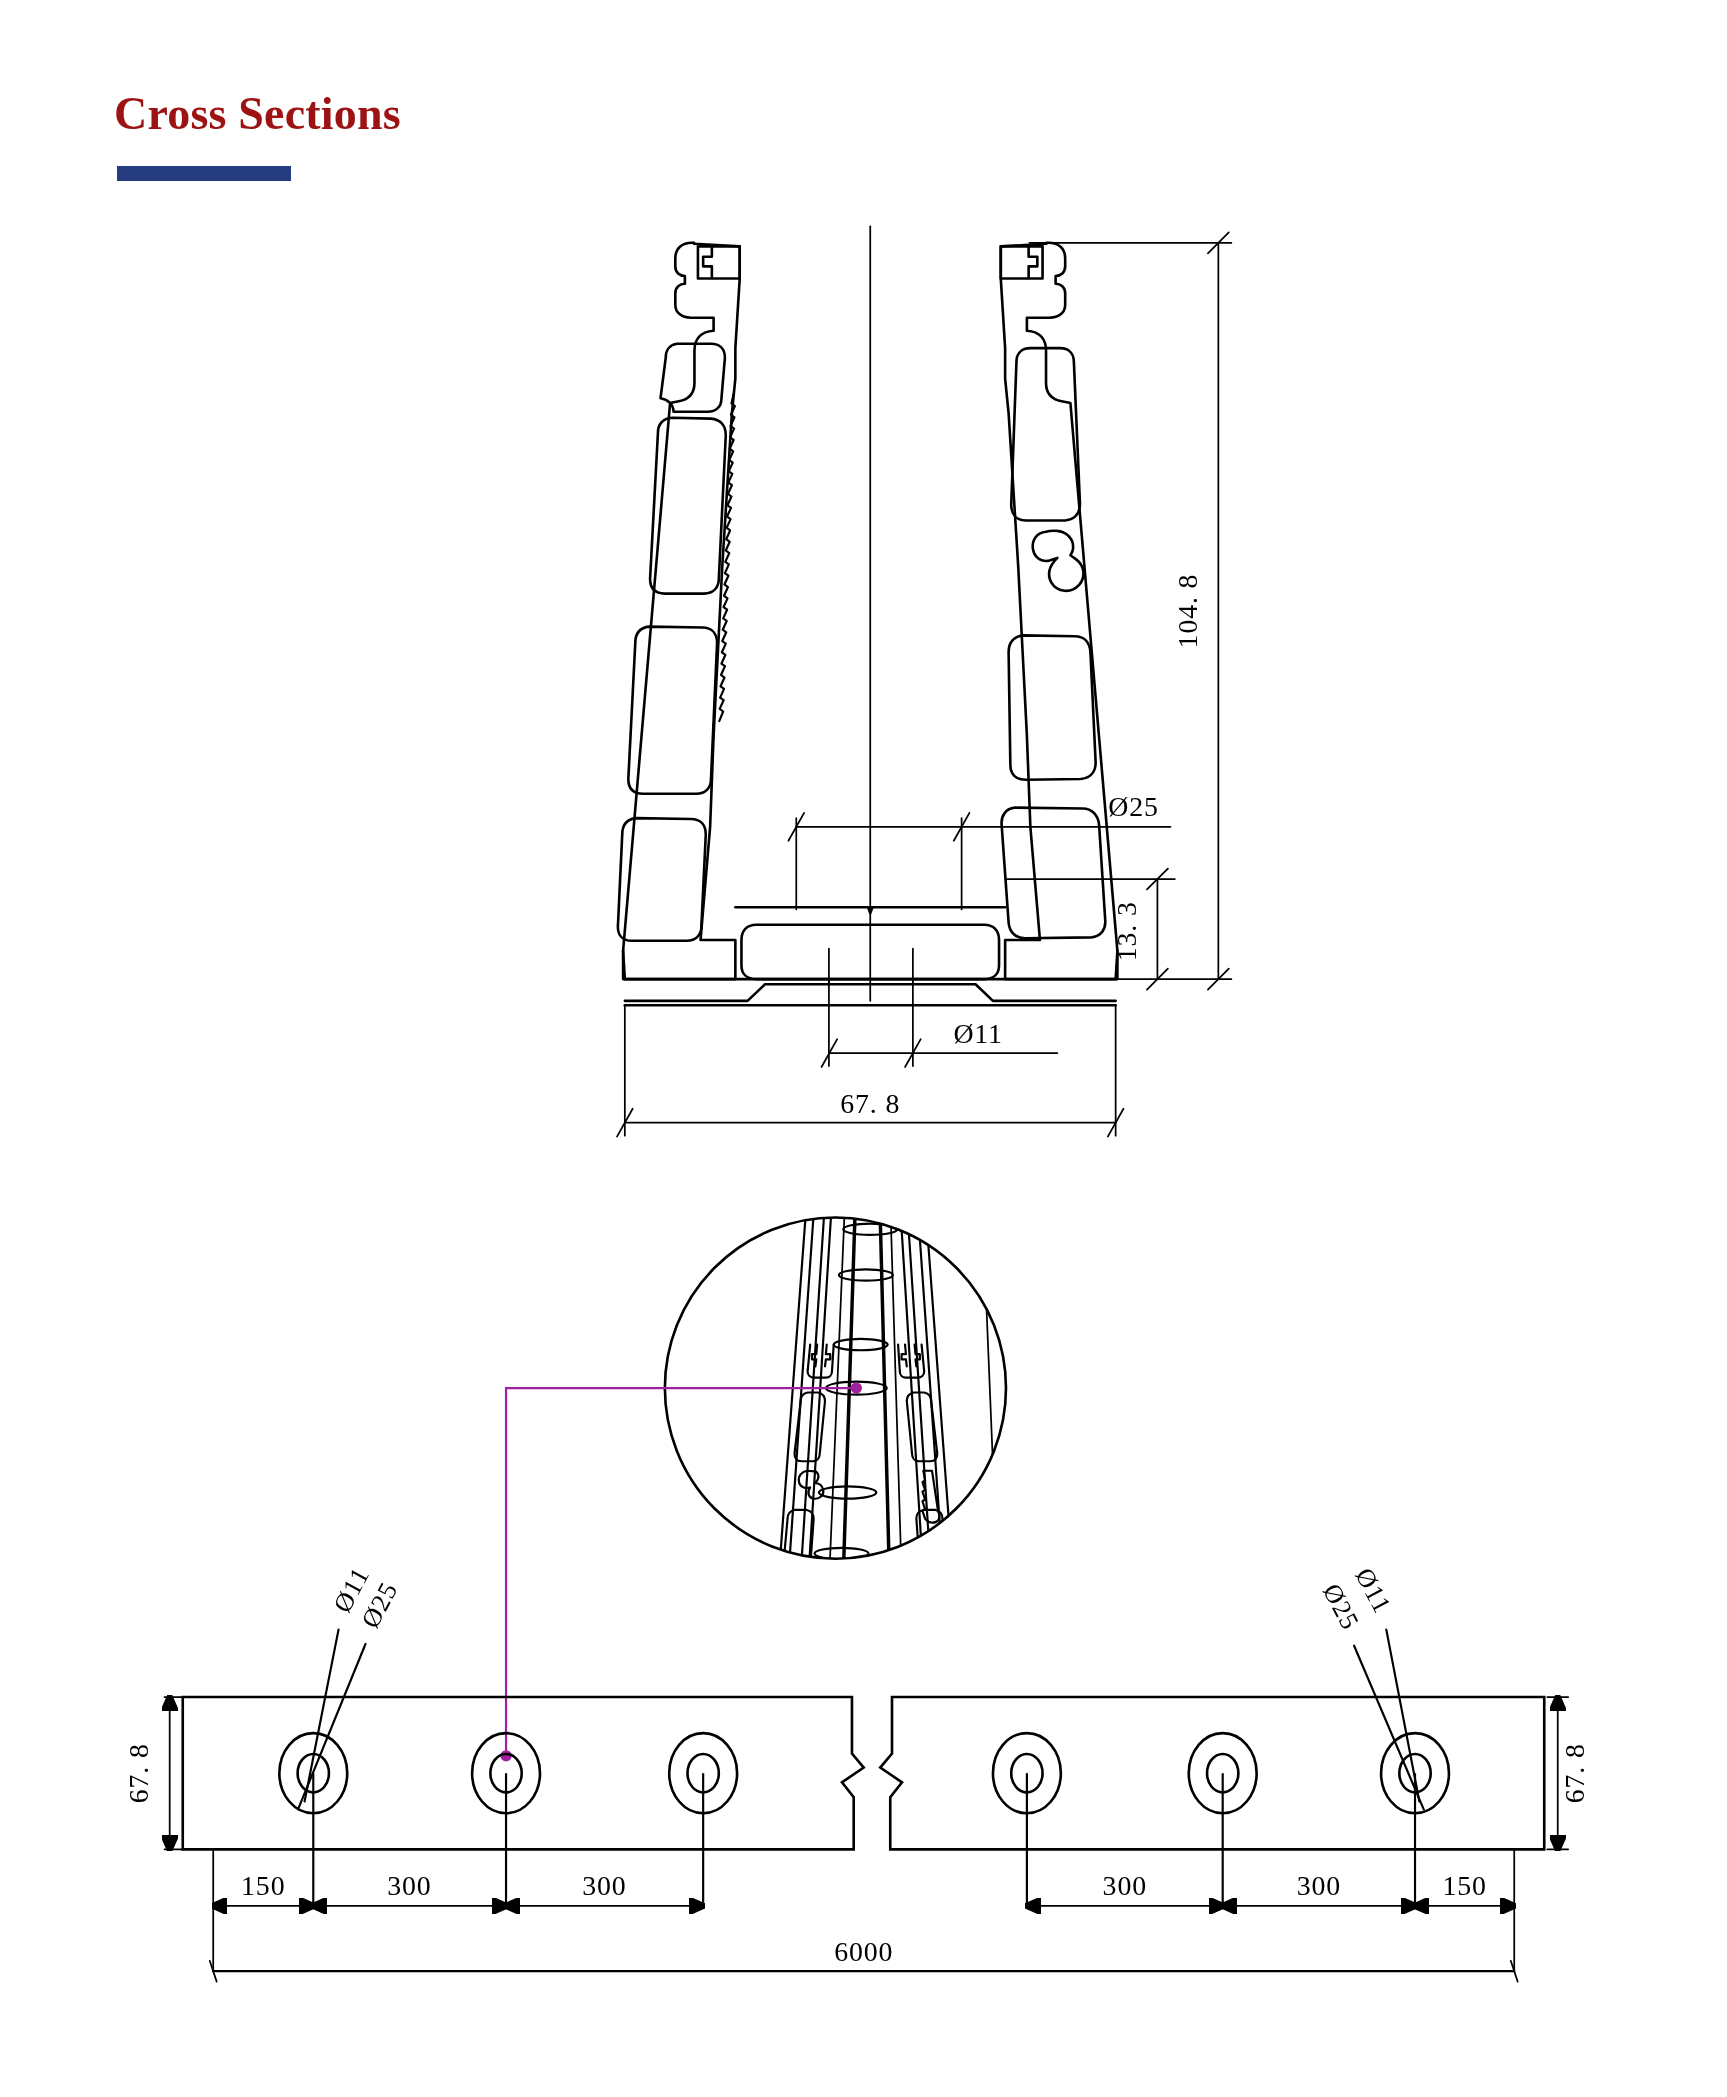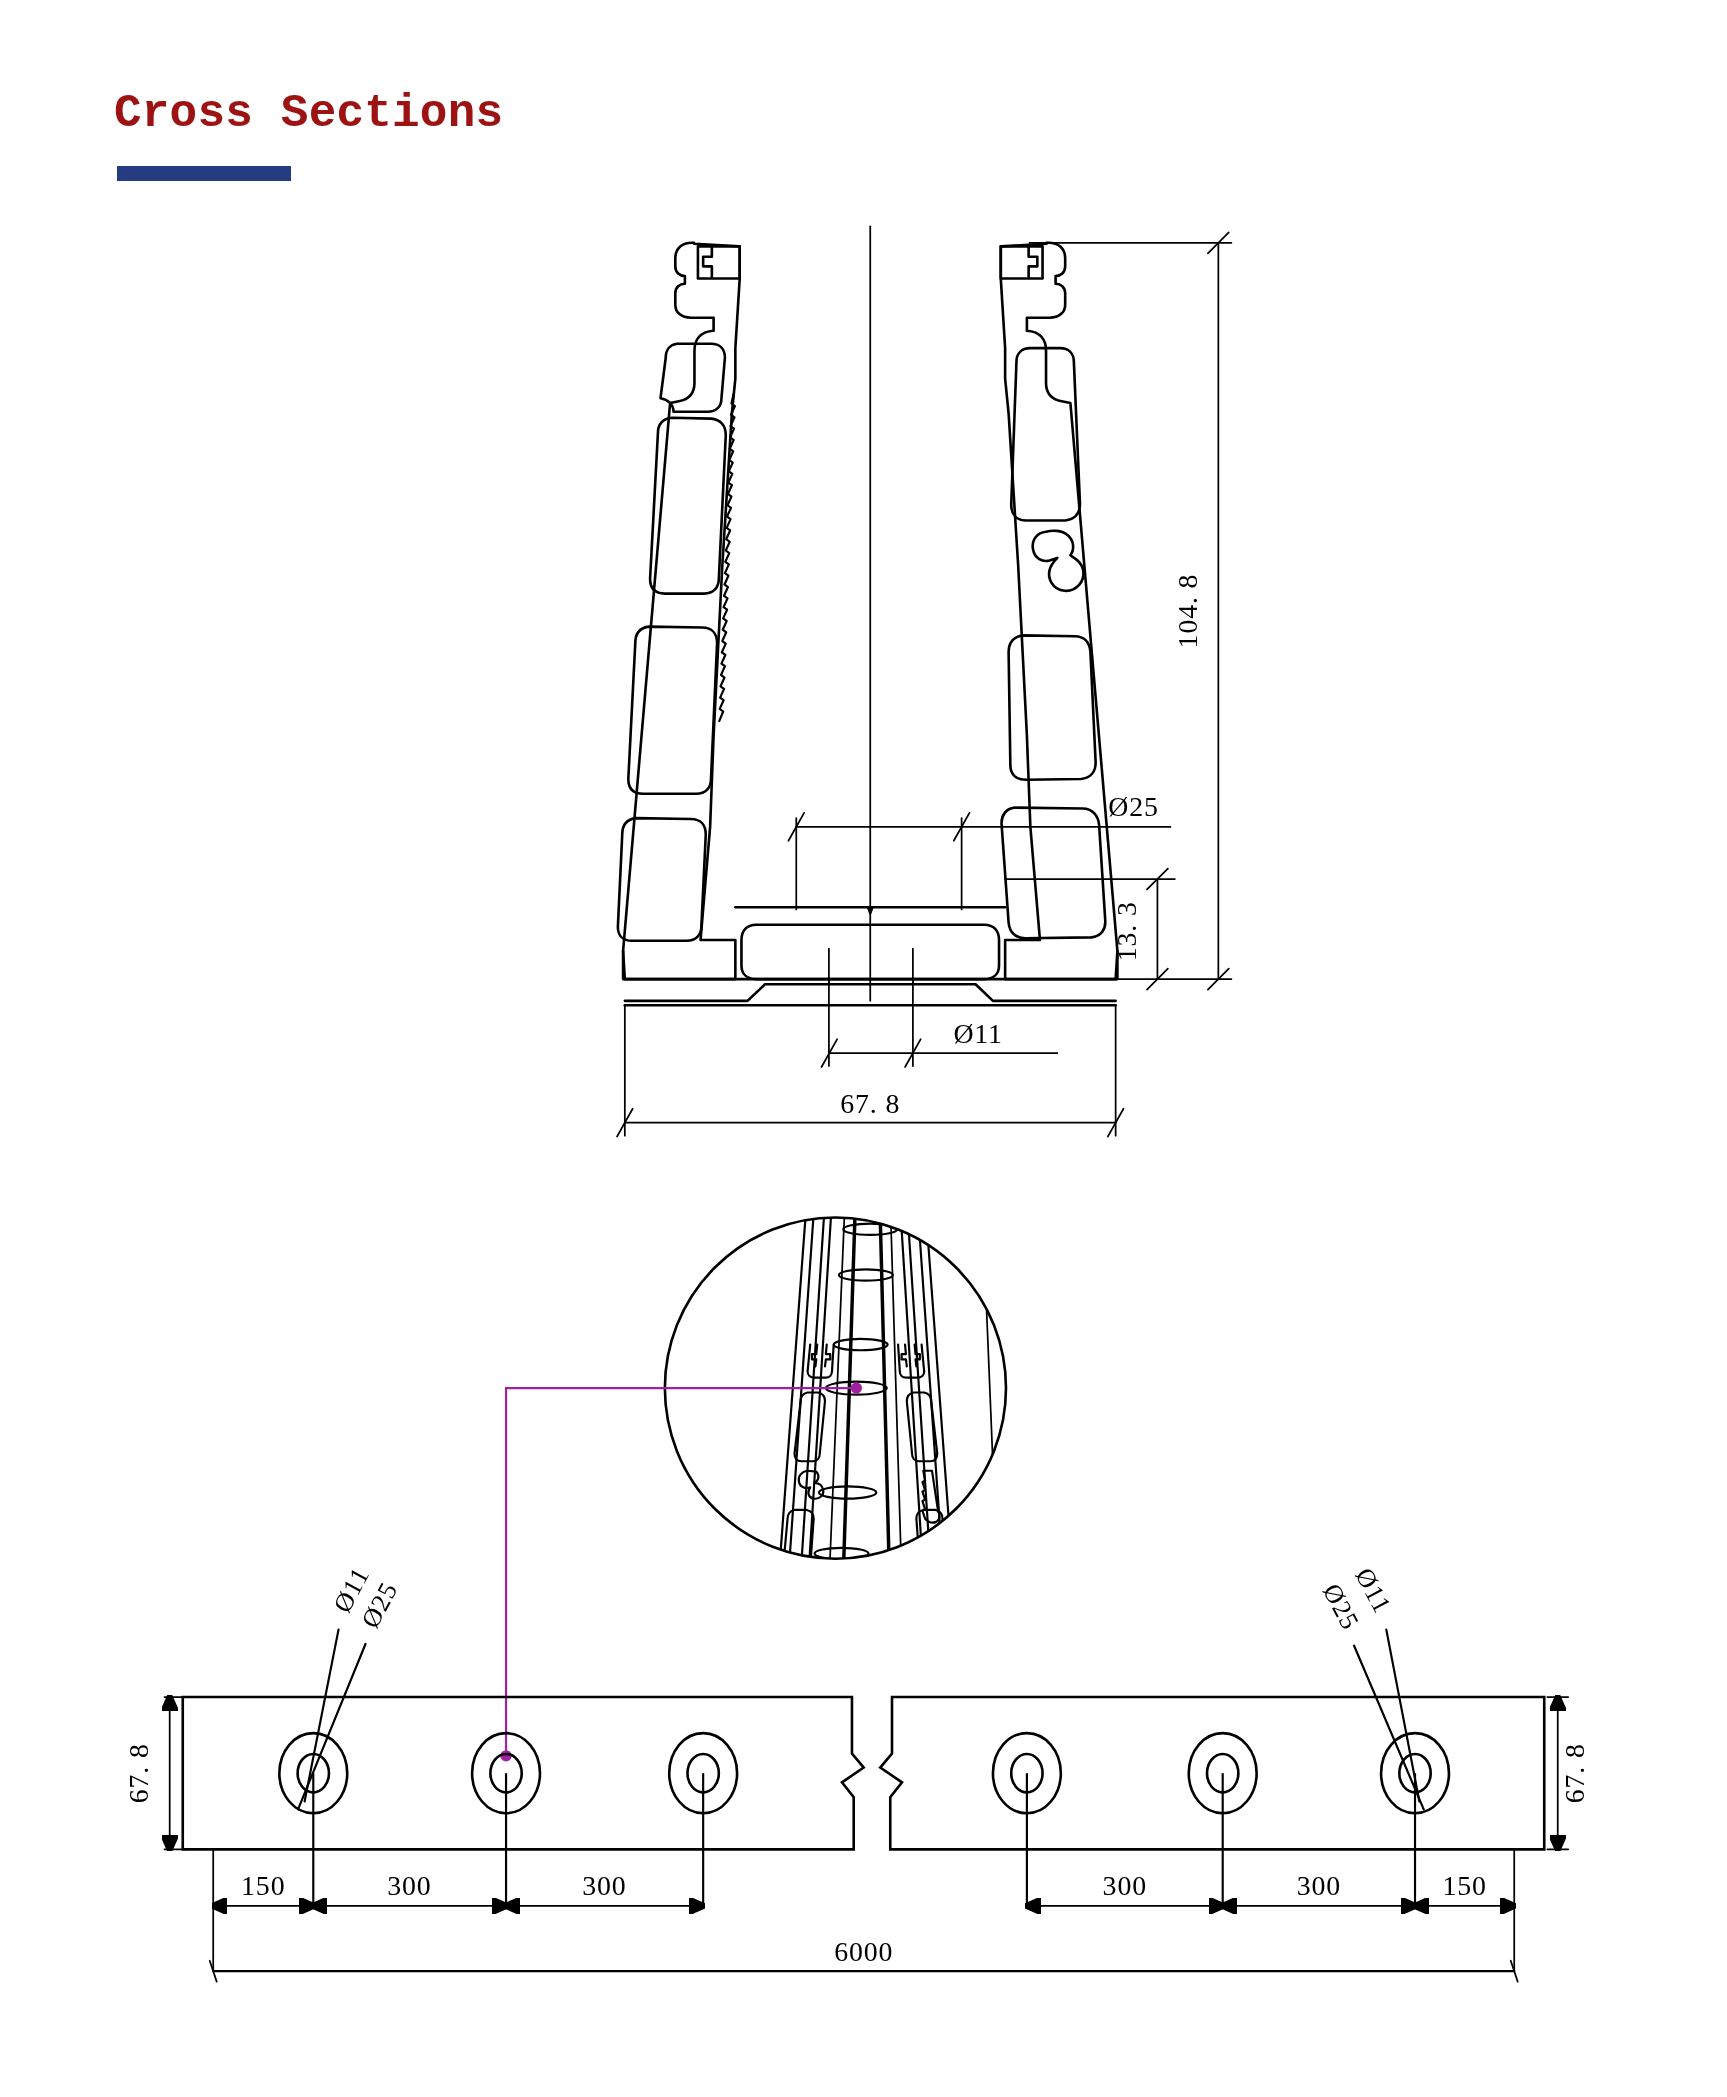--- a/index.html
+++ b/index.html
@@ -1,20 +1,20 @@
 <!DOCTYPE html>
 <html style="font-size:7px"><head>
 <meta charset="utf-8">
 <style>
   html,body{margin:0;padding:0;background:#ffffff;}
   body{width:1727px;height:2097px;position:relative;font-family:"Liberation Serif",serif;overflow:hidden;}
 
   #page-title{
     position:absolute;left:114px;top:91px;
-    font-family:Liberation Mono, monospace;
+    font-family:Liberation Serif, serif;
     font-weight:bold;font-size:46px;letter-spacing:0.2px;
     color:#9d1313;white-space:nowrap;line-height:1;
   }
   #title-rule{
     position:absolute;left:117px;top:166px;width:174px;height:15px;background:#253c81;
   }
 
   #drawing{position:absolute;left:0;top:0;width:1727px;height:2097px;}
 
   .dimtext{

